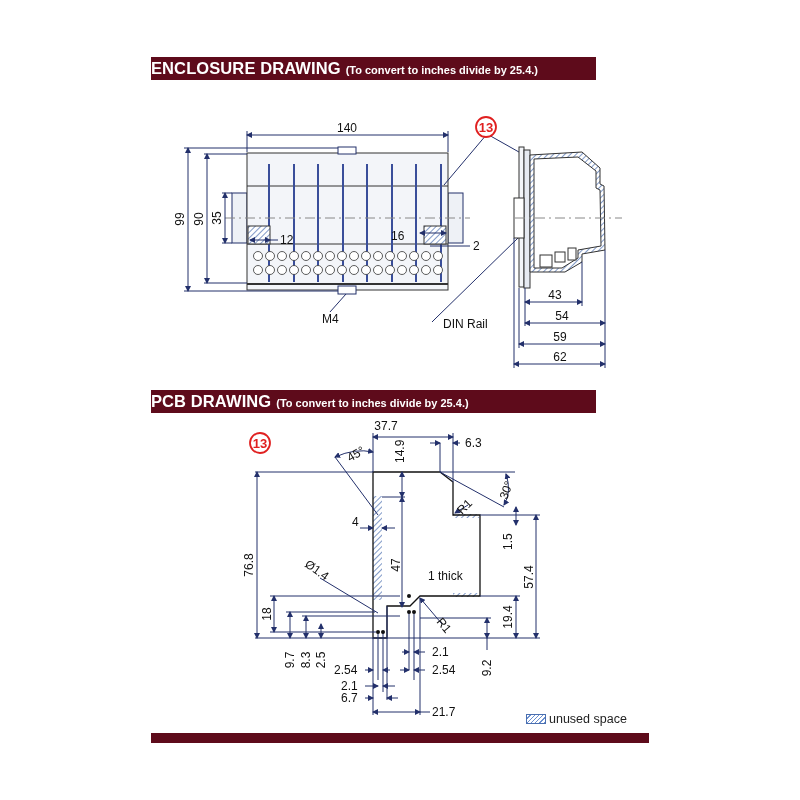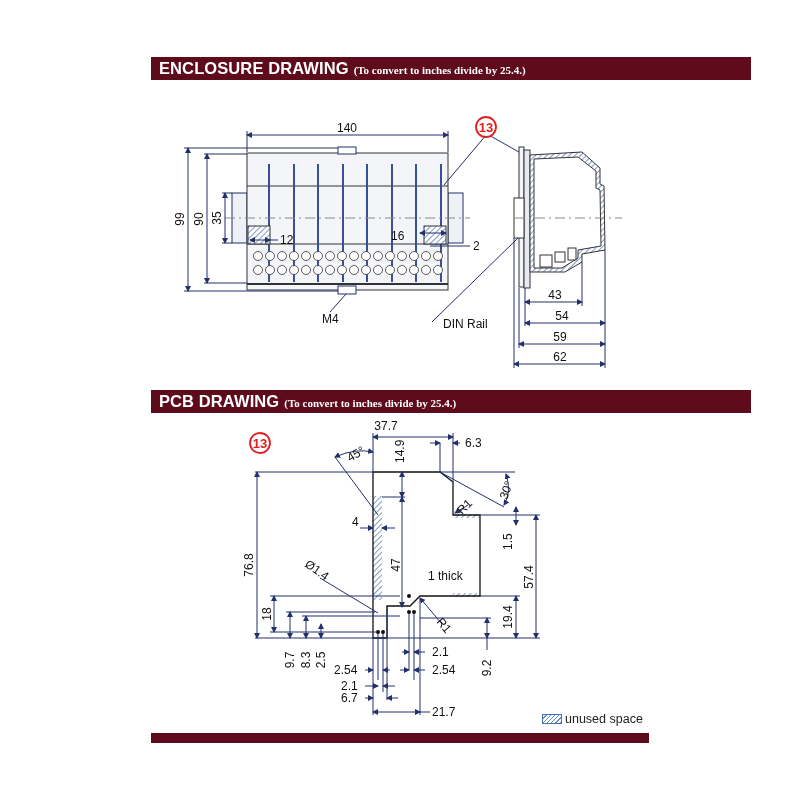--- a/index.html
+++ b/index.html
@@ -1,25 +1,25 @@
 <!DOCTYPE html>
 <html><head>
   <meta charset="utf-8">
   <style>
     html, body { margin: 0; padding: 0; background: #ffffff; }
     body { width: 800px; height: 800px; position: relative; overflow: hidden; font-family: "Liberation Sans", sans-serif; }
-    .banner { position: absolute; left: 151px; width: 600px; height: 23px; background: #5e0b1b; color: #ffffff; box-sizing: border-box; padding-left: 8px; display: flex; align-items: center; white-space: nowrap; }
+    .banner { position: absolute; left: 151px; width: 445px; height: 23px; background: #5e0b1b; color: #ffffff; box-sizing: border-box; padding-left: 0; display: flex; align-items: center; white-space: nowrap; }
     .banner .main { font-weight: bold; font-size: 16.5px; letter-spacing: 0.1px; }
-    .banner .sub { font-weight: bold; font-size: 11px; margin-left: 5px; padding-top: 2px; font-family: Liberation Serif, serif; }
+    .banner .sub { font-weight: bold; font-size: 11px; margin-left: 5px; padding-top: 2px; }
     #banner-enclosure { top: 57px; }
     #banner-pcb { top: 390px; text-align: right; }
     #footer-bar { position: absolute; left: 151px; top: 733px; width: 498px; height: 10px; background: #5e0b1b; }
     svg.drawing { position: absolute; left: 0; top: 0; }
     .dim { font-family: "Liberation Sans", sans-serif; font-size: 12px; fill: #111; }
-    .legend { position: absolute; left: 542px; top: 712px; display: flex; align-items: center; font-size: 12.5px; color: #222; }
+    .legend { position: absolute; left: 526px; top: 712px; display: flex; align-items: center; font-size: 12.5px; color: #222; }
     .legend .swatch { width: 18px; height: 8px; border: 1px solid #4a6fb0; margin-right: 3px;
       background: repeating-linear-gradient(135deg, #ffffff 0 2px, #6a8fd0 2px 3px); }
   </style>
 </head>
 <body>
 
 <div class="banner" id="banner-enclosure">
   <span class="main">ENCLOSURE DRAWING</span>
   <span class="sub">(To convert to inches divide by 25.4.)</span>
 </div>

